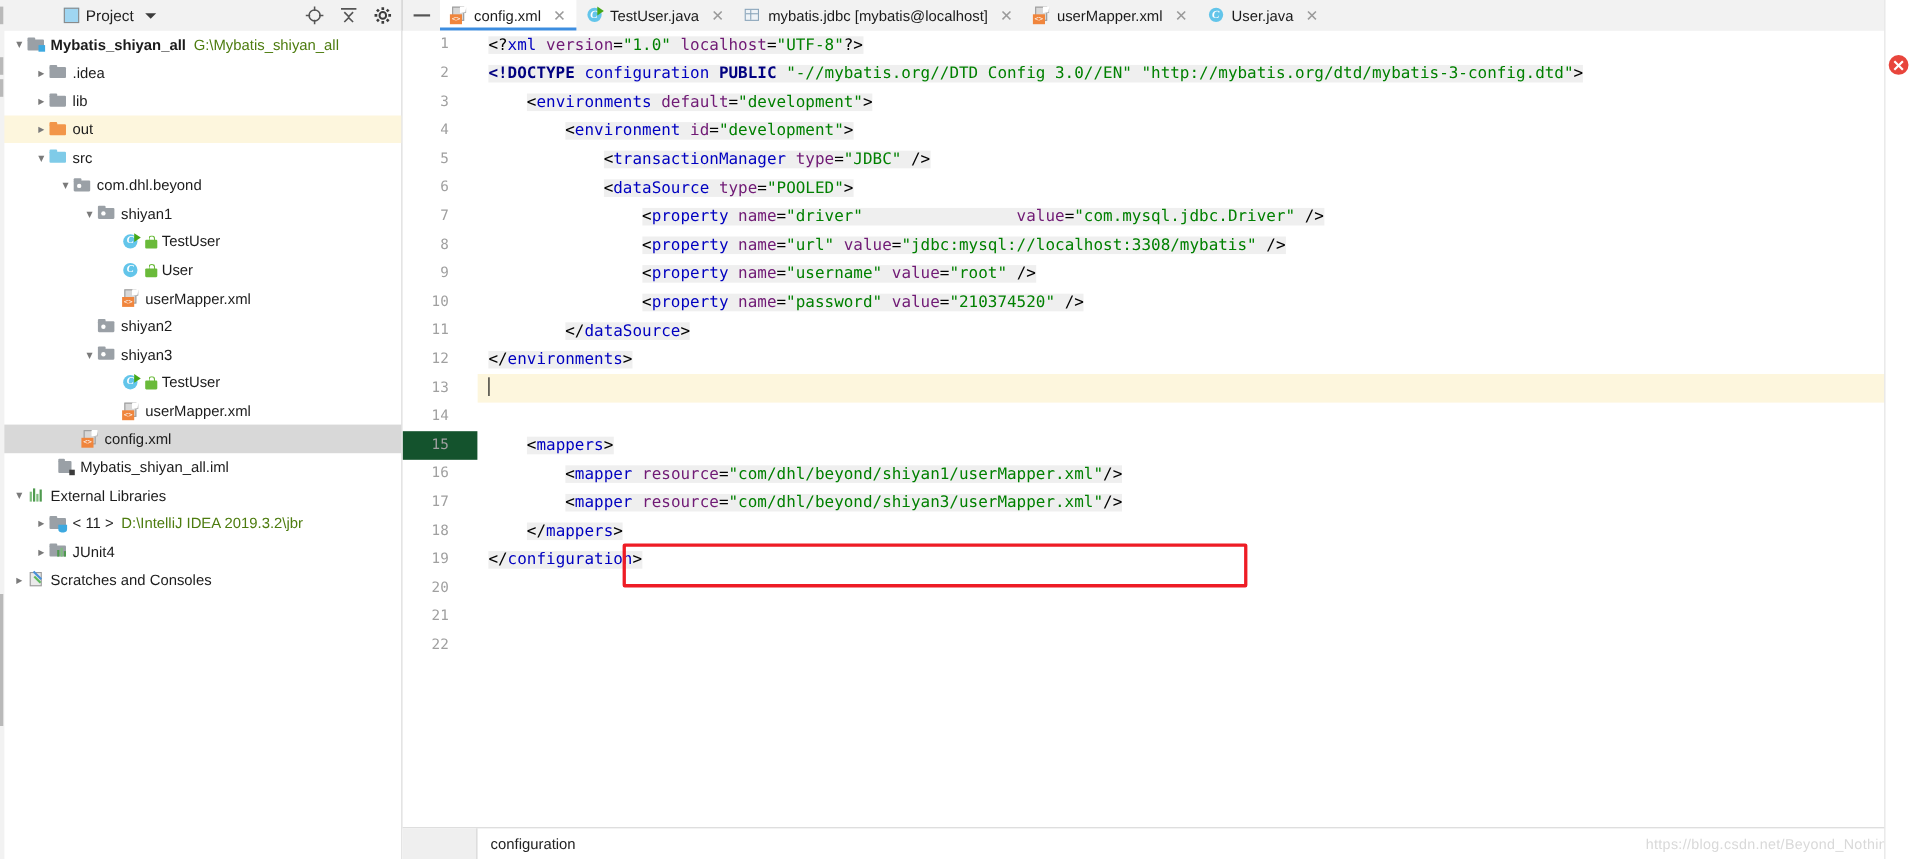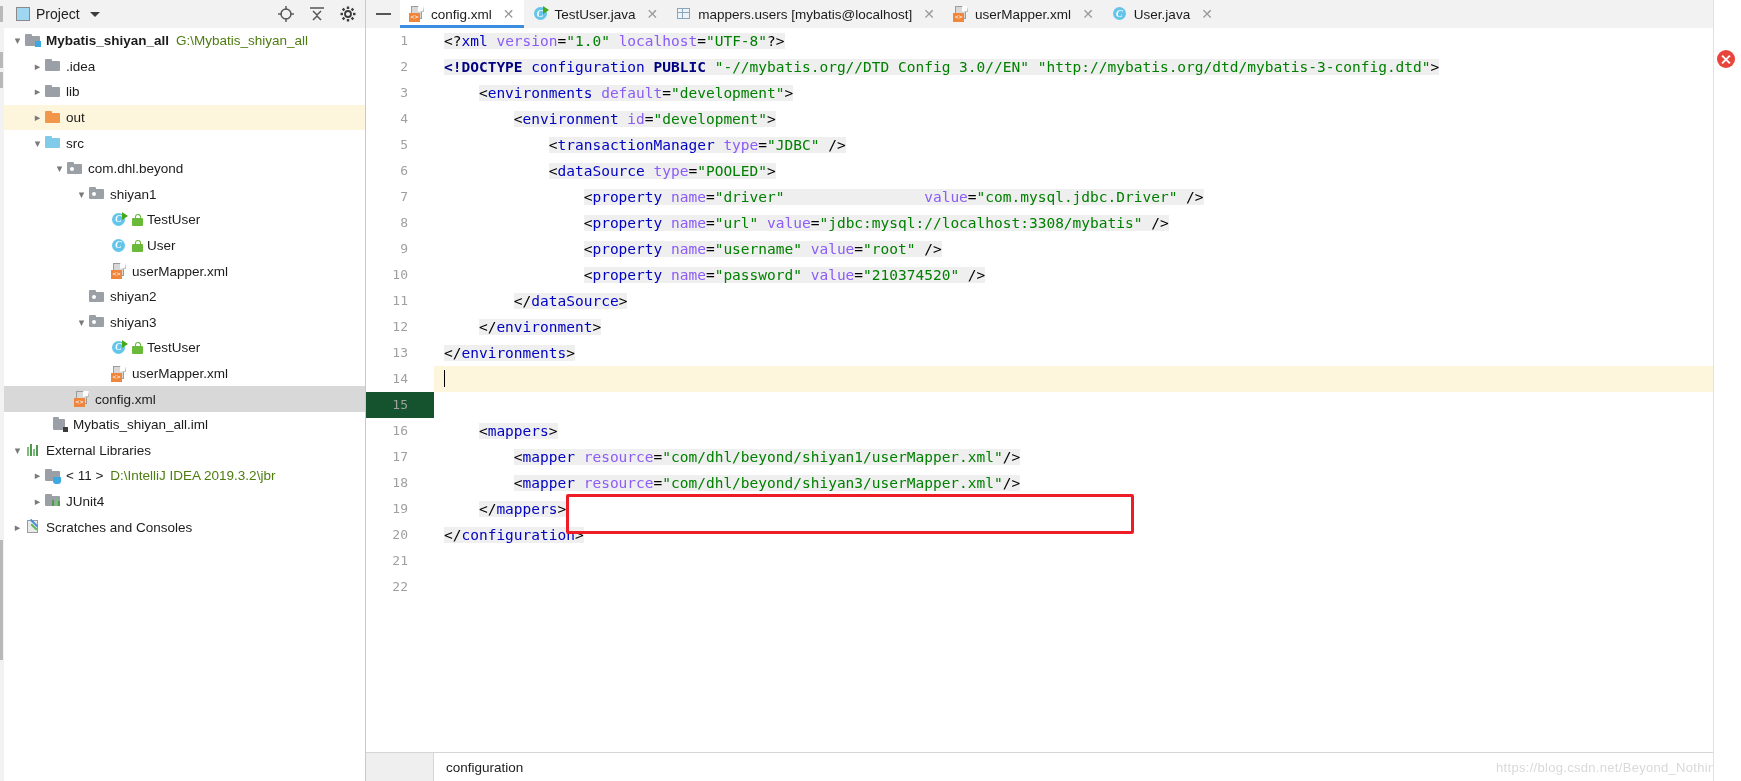--- a/index.html
+++ b/index.html
@@ -18,20 +18,21 @@
   .toprow{display:flex;height:28px;flex:0 0 28px;background:#f2f2f2;}
 
   
   .pj-header{
     width:366px;flex:0 0 366px;height:28px;
     display:flex;align-items:center;
     background:#f2f2f2;
     border-right:1px solid #c9c9c9;
     box-sizing:border-box;
     position:relative;
+    padding-left:42px;
   }
   .pj-title{display:flex;align-items:center;gap:6px;padding-left:16px;}
   .pj-icon{
     width:14px;height:14px;border:1px solid #8a8a8a;background:#9fd6f2;
     box-sizing:border-box;display:block;
   }
   .pj-label{font-size:14px;color:#222;}
   .caret-down{
     width:0;height:0;border-left:5px solid transparent;border-right:5px solid transparent;
     border-top:5px solid #3c3c3c;margin-left:4px;
@@ -206,21 +207,21 @@
     flex:1;position:relative;min-width:0;overflow:hidden;
     font-family:"DejaVu Sans Mono","Liberation Mono",monospace;
     font-size:14.5px;
   }
   .cline{
     height:26px;line-height:26px;white-space:pre;padding-left:10px;position:relative;
   }
   .cline.curr{background:#fdf6dd;}
   .seg{background:#efefef;}
   .tag{color:#0000c0;}
-  .attr{color:#8b5cf6;}
+  .attr{color:#701a75;}
   .val{color:#008000;}
   .punct{color:#000000;}
   .doct{color:#000080;font-weight:bold;}
   .caret{
     display:inline-block;width:1px;height:17px;background:#000;vertical-align:-3px;
   }
 
   
   .redbox{
     position:absolute;border:3px solid #ee1c25;border-radius:2px;pointer-events:none;
@@ -330,21 +331,21 @@
             <span class="run"></span>
         </span>
         <span>TestUser.java</span>
         <span class="closex">✕</span>
       </div>
 
       <div class="tab">
         <span class="ico ico-tbl">
             <span class="grid"></span>
           </span>
-        <span>mappers.users [mybatis@localhost]</span>
+        <span>mybatis.jdbc [mybatis@localhost]</span>
         <span class="closex">✕</span>
       </div>
 
       <div class="tab">
         <span class="ico ico-xml">
           <span class="sheet"></span>
             <span class="fold"></span>
             <span class="badge">&lt;&gt;</span>
         </span>
         <span>userMapper.xml</span>
@@ -613,21 +614,20 @@
           <div class="cline">                <span class="seg"><span class="punct">&lt;</span><span class="tag">property</span> <span class="attr">name</span><span class="punct">=</span><span class="val">"driver"</span>                <span class="attr">value</span><span class="punct">=</span><span class="val">"com.mysql.jdbc.Driver"</span> <span class="punct">/&gt;</span></span></div>
 
           <div class="cline">                <span class="seg"><span class="punct">&lt;</span><span class="tag">property</span> <span class="attr">name</span><span class="punct">=</span><span class="val">"url"</span> <span class="attr">value</span><span class="punct">=</span><span class="val">"jdbc:mysql://localhost:3308/mybatis"</span> <span class="punct">/&gt;</span></span></div>
 
           <div class="cline">                <span class="seg"><span class="punct">&lt;</span><span class="tag">property</span> <span class="attr">name</span><span class="punct">=</span><span class="val">"username"</span> <span class="attr">value</span><span class="punct">=</span><span class="val">"root"</span> <span class="punct">/&gt;</span></span></div>
 
           <div class="cline">                <span class="seg"><span class="punct">&lt;</span><span class="tag">property</span> <span class="attr">name</span><span class="punct">=</span><span class="val">"password"</span> <span class="attr">value</span><span class="punct">=</span><span class="val">"210374520"</span> <span class="punct">/&gt;</span></span></div>
 
           <div class="cline">        <span class="seg"><span class="punct">&lt;/</span><span class="tag">dataSource</span><span class="punct">&gt;</span></span></div>
 
-          <div class="cline">    <span class="seg"><span class="punct">&lt;/</span><span class="tag">environment</span><span class="punct">&gt;</span></span></div>
 
           <div class="cline"><span class="seg"><span class="punct">&lt;/</span><span class="tag">environments</span><span class="punct">&gt;</span></span></div>
 
           <div class="cline curr"><span class="caret"></span></div>
 
           <div class="cline"></div>
 
           <div class="cline">    <span class="seg"><span class="punct">&lt;</span><span class="tag">mappers</span><span class="punct">&gt;</span></span></div>
 
           <div class="cline">        <span class="seg"><span class="punct">&lt;</span><span class="tag">mapper</span> <span class="attr">resource</span><span class="punct">=</span><span class="val">"com/dhl/beyond/shiyan1/userMapper.xml"</span><span class="punct">/&gt;</span></span></div>

